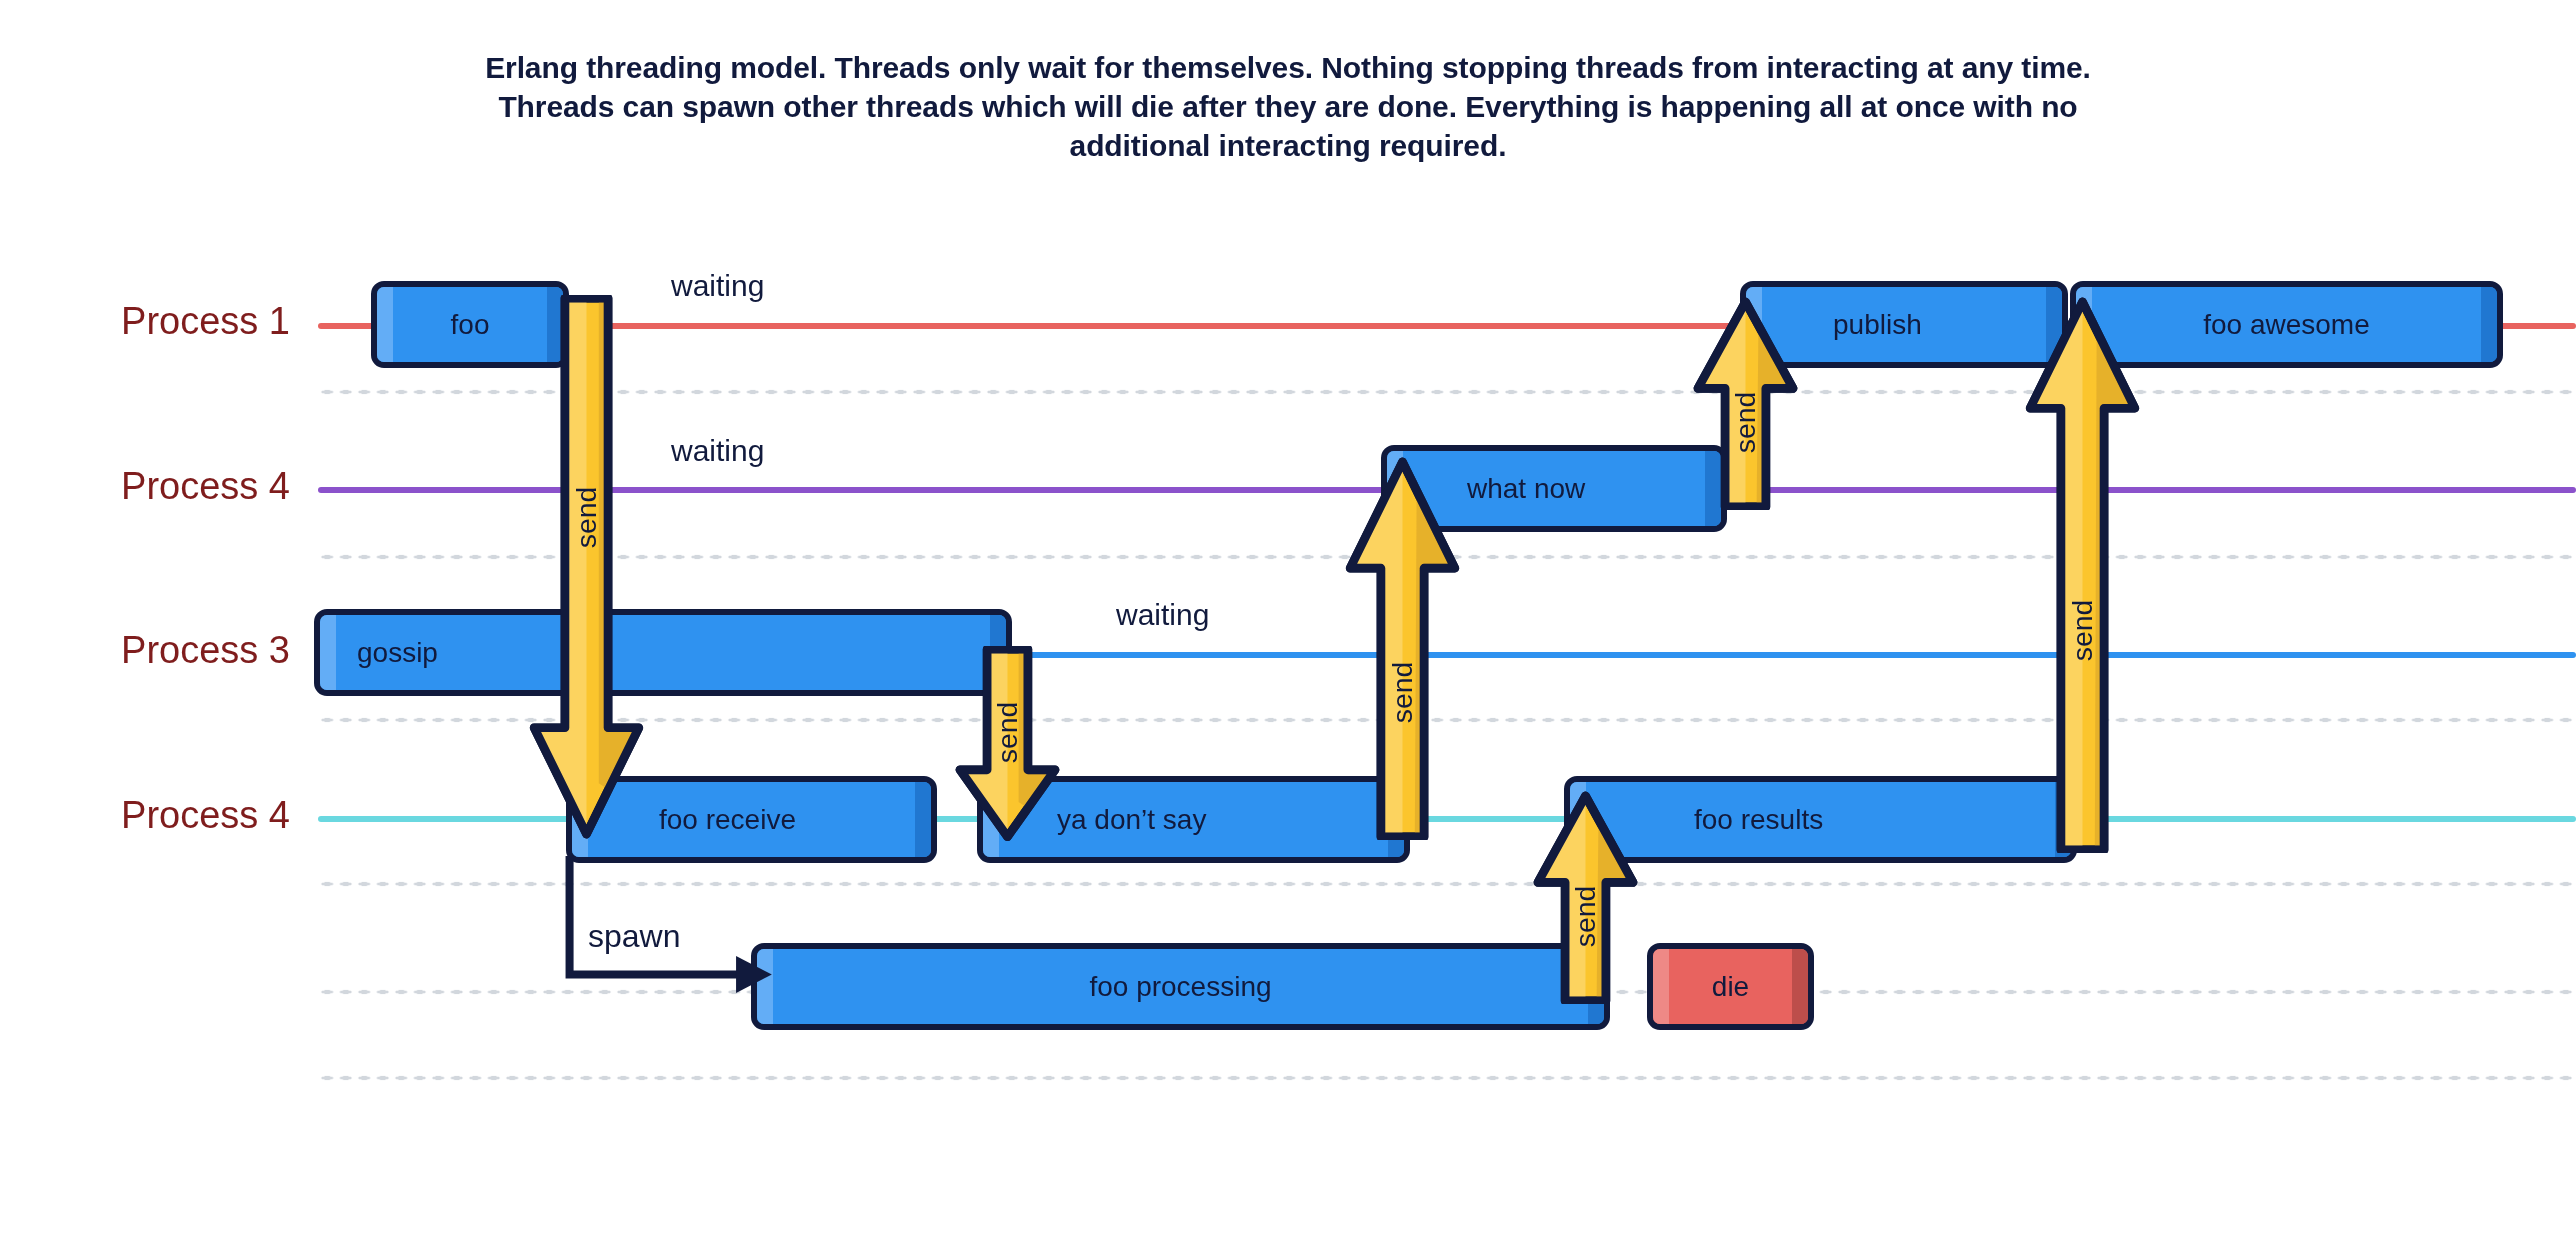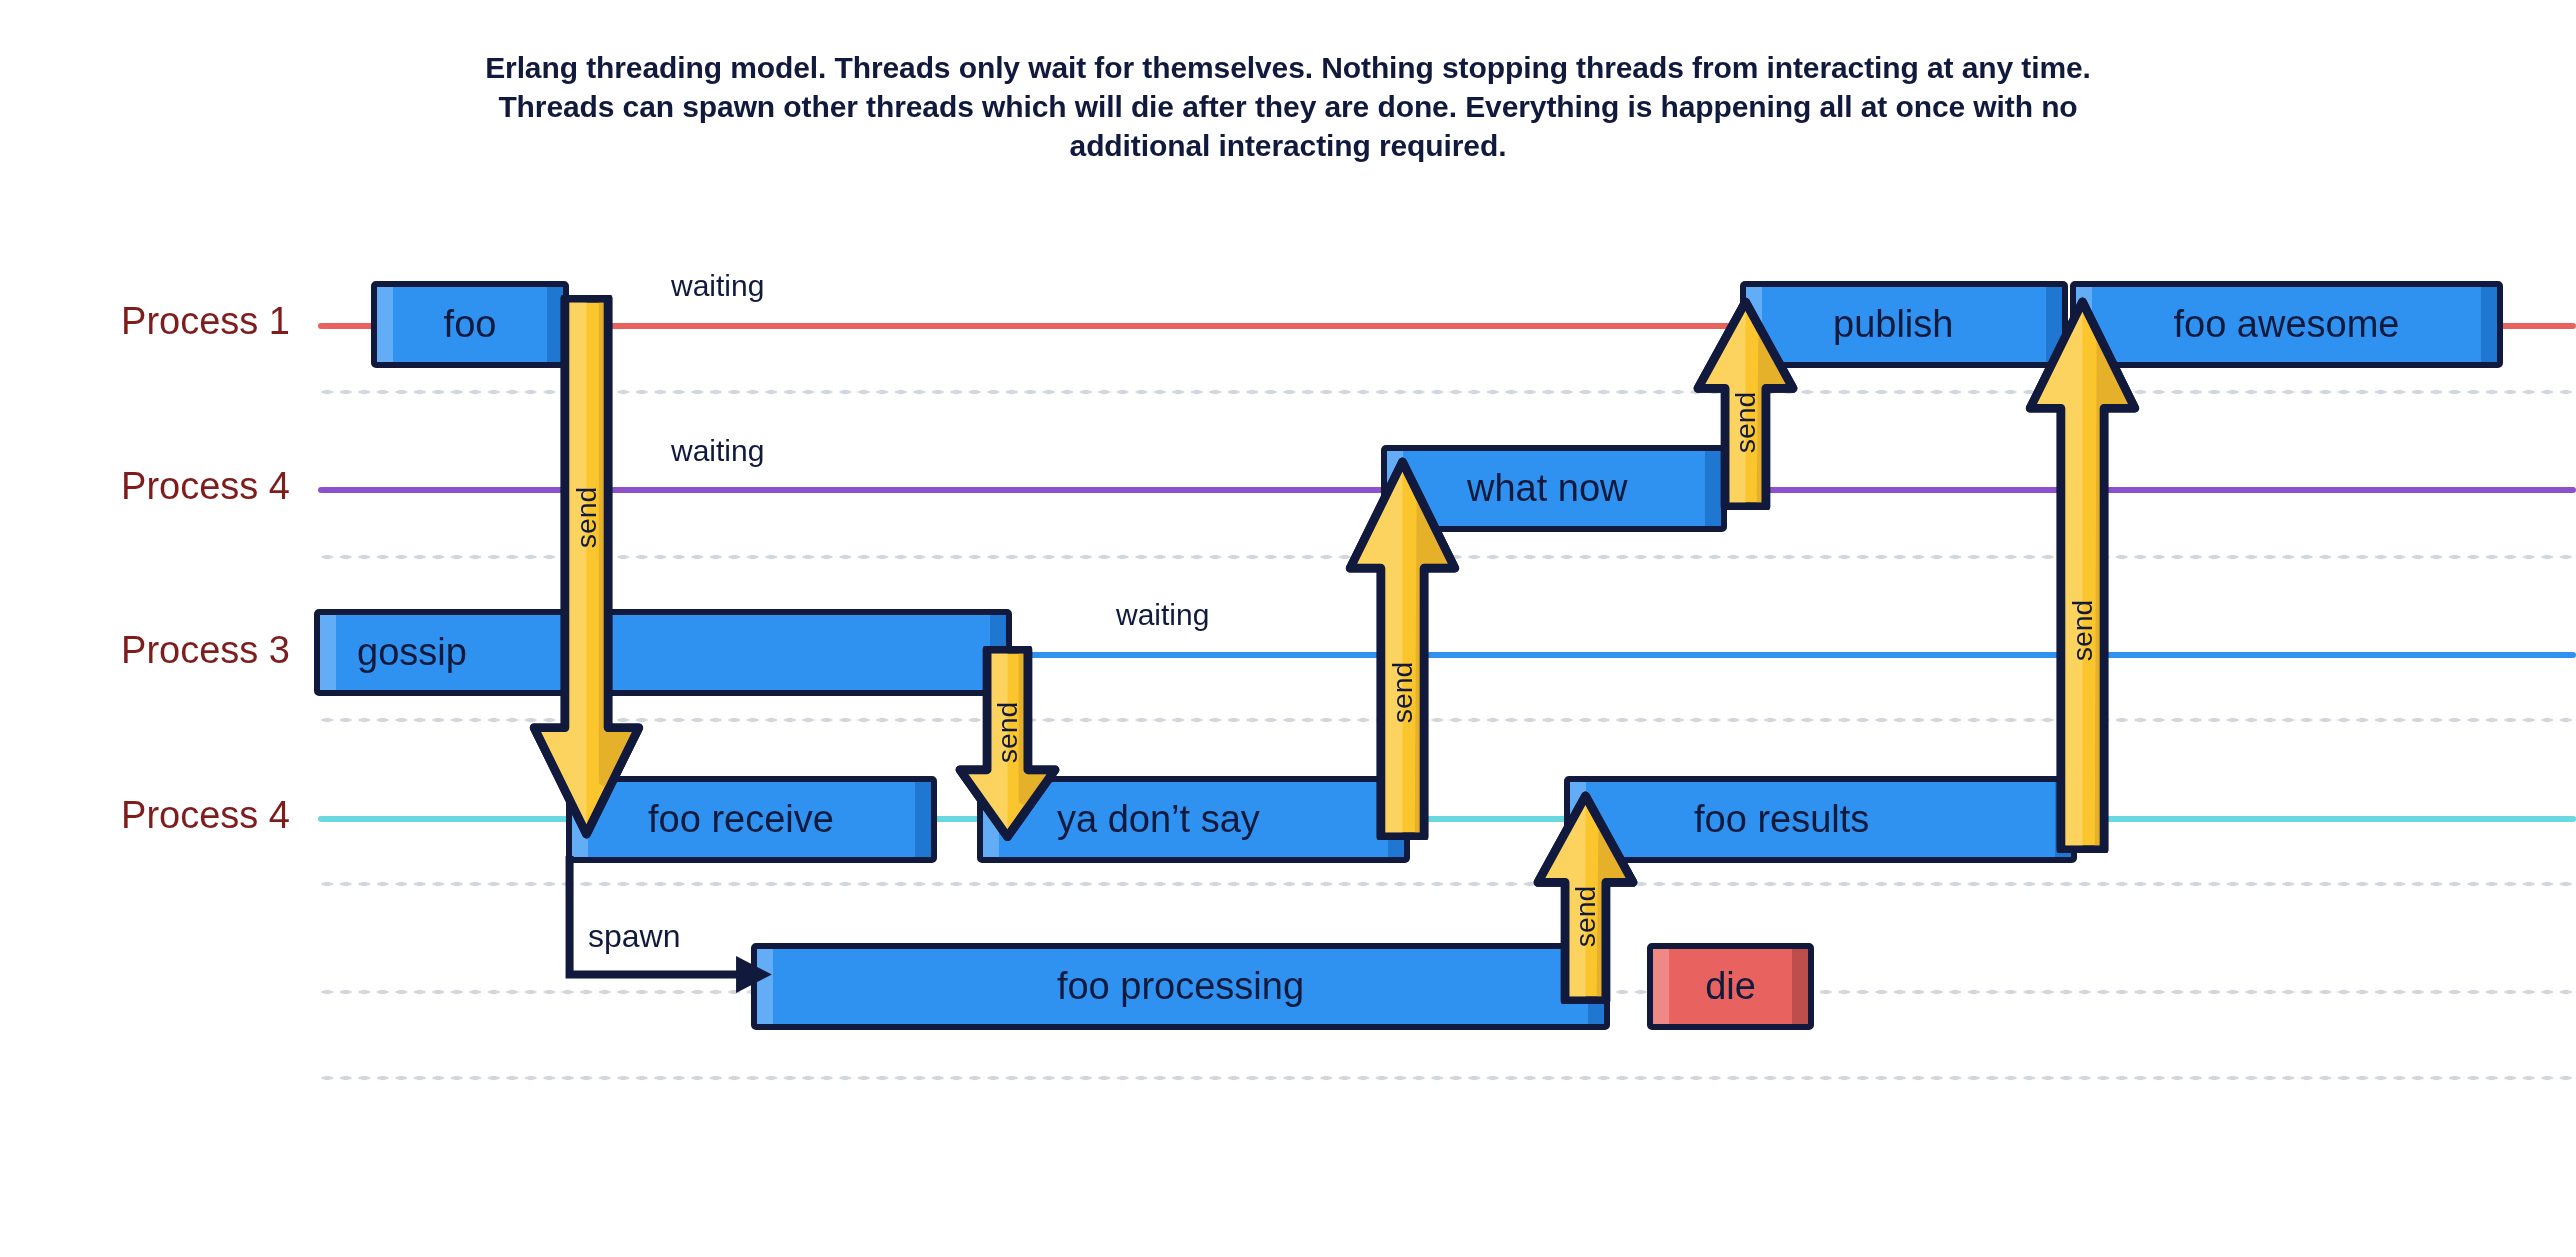--- a/index.html
+++ b/index.html
@@ -42,24 +42,24 @@
     background-size:18.5px 5.6px;
     background-repeat:repeat-x;
     background-position:0 center;
   }
 
   
   .blk{
     position:absolute;
     box-sizing:border-box;
     border:6.2px solid #111a3d;
-    border-radius:5px;
+    border-radius:13px;
     background:#2f92f0;
     display:flex;align-items:center;justify-content:center;
-    font-size:38px;
+    font-size:28px;
     color:#111a3d;
     white-space:nowrap;
     overflow:hidden;
   }
   .blk::before{ 
     content:"";position:absolute;left:0;top:0;bottom:0;width:16px;
     background:#63adf6;
   }
   .blk::after{ 
     content:"";position:absolute;right:0;top:0;bottom:0;width:16px;
@@ -128,21 +128,21 @@
 
   <div class="blk" style="left:314px;top:609px;width:698px;height:87px">
     <span style="position:absolute;left:37px;z-index:2">gossip</span>
   </div>
 
   <div class="blk" style="left:371px;top:281px;width:198px;height:87px">
     <span>foo</span>
   </div>
 
   <div class="blk" style="left:566px;top:776px;width:371px;height:87px">
-    <span style="position:absolute;left:76px;z-index:2">foo receive</span>
+    <span style="position:absolute;left:87px;z-index:2">foo receive</span>
   </div>
 
   <div class="blk" style="left:977px;top:776px;width:433px;height:87px">
     <span style="position:absolute;left:74px;z-index:2">ya don’t say</span>
   </div>
 
   <div class="blk" style="left:1381px;top:445px;width:346px;height:87px">
     <span style="position:absolute;left:80px;z-index:2">what now</span>
   </div>
 

